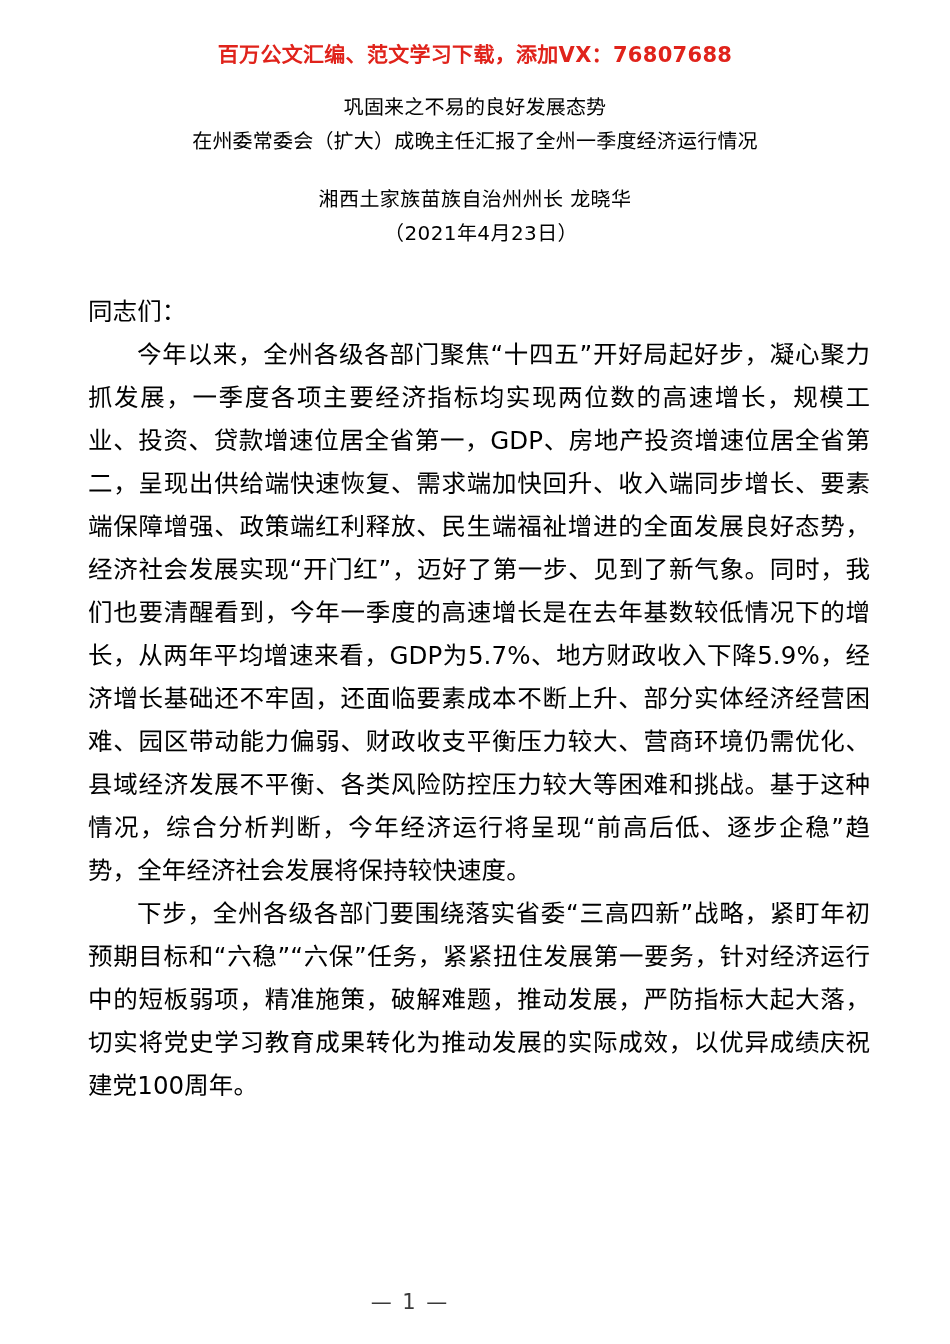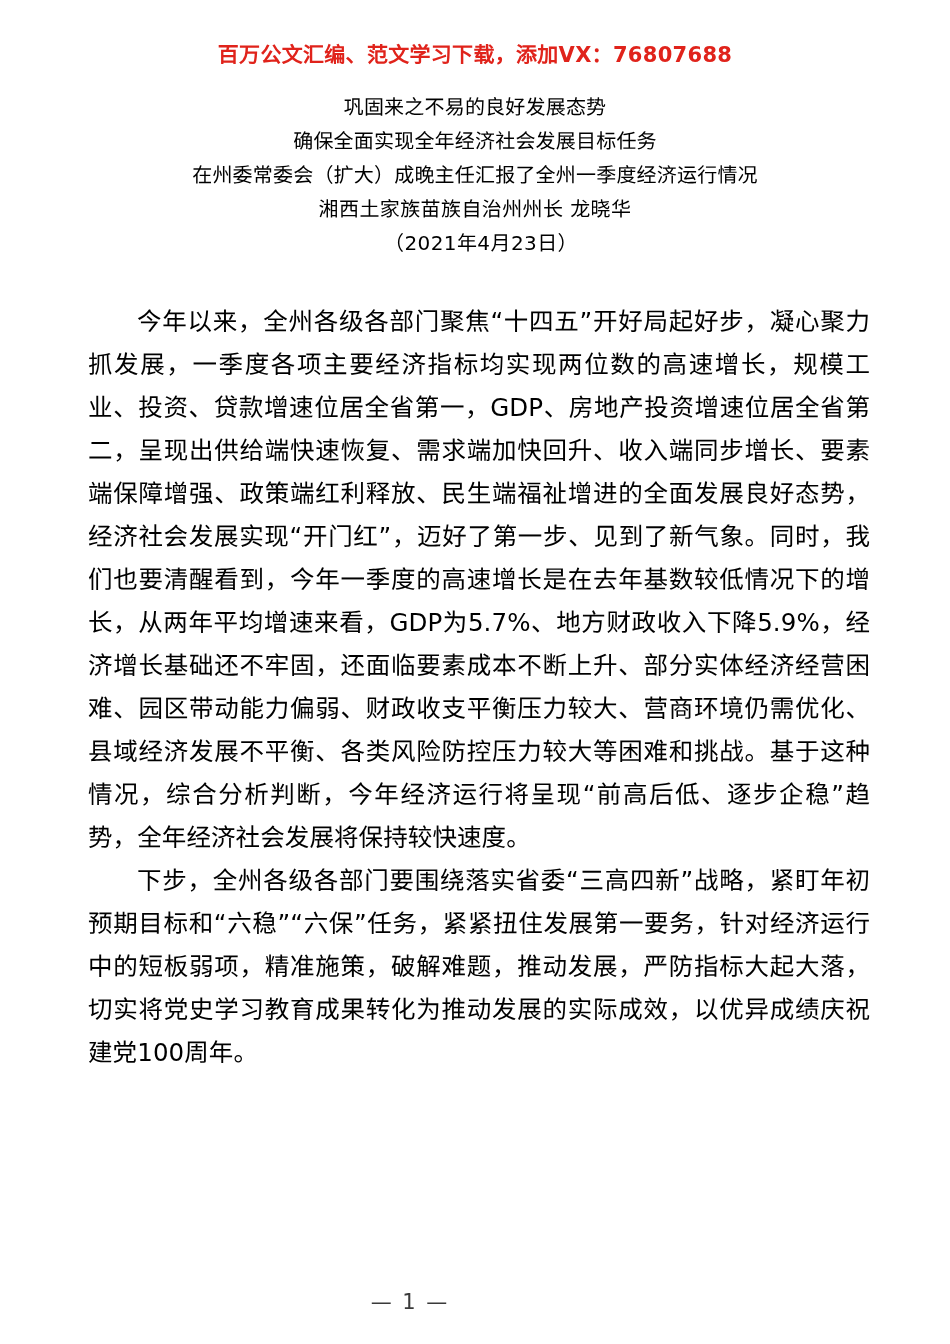--- a/index.html
+++ b/index.html
@@ -43,20 +43,21 @@
   }
   .title-line {
     font-size: 20px;
     line-height: 34px;
     letter-spacing: 0.2px;
     white-space: nowrap;
     font-weight: 400;
   }
   .title-line.author {
     letter-spacing: 0.4px;
+    margin-top: 24px;
   }
   .title-line.date {
     letter-spacing: 0.4px;
     margin-left: 12px;
   }
 
   
   .body-block {
     margin-top: 40px;
     padding-left: 88px;
@@ -90,28 +91,28 @@
 </style>
 </head>
 <body>
 
 <div class="page">
 
   <div class="promo-banner">百万公文汇编、范文学习下载，添加VX：76807688</div>
 
   <div class="title-block">
     <div class="title-line">巩固来之不易的良好发展态势</div>
-    <div class="title-line">确保全面实现全年经济社会发展目标任务</div>
     <div class="title-line">在州委常委会（扩大）成晚主任汇报了全州一季度经济运行情况</div>
     <div class="title-line author">湘西土家族苗族自治州州长  龙晓华</div>
     <div class="title-line date">（2021年4月23日）</div>
   </div>
 
   <div class="body-block">
 
+    <p class="para">同志们：</p>
 
 
     <p class="para indent">今年以来，全州各级各部门聚焦“十四五”开好局起好步，凝心聚力抓发展，一季度各项主要经济指标均实现两位数的高速增长，规模工业、投资、贷款增速位居全省第一，GDP、房地产投资增速位居全省第二，呈现出供给端快速恢复、需求端加快回升、收入端同步增长、要素端保障增强、政策端红利释放、民生端福祉增进的全面发展良好态势，经济社会发展实现“开门红”，迈好了第一步、见到了新气象。同时，我们也要清醒看到，今年一季度的高速增长是在去年基数较低情况下的增长，从两年平均增速来看，GDP为5.7%、地方财政收入下降5.9%，经济增长基础还不牢固，还面临要素成本不断上升、部分实体经济经营困难、园区带动能力偏弱、财政收支平衡压力较大、营商环境仍需优化、县域经济发展不平衡、各类风险防控压力较大等困难和挑战。基于这种情况，综合分析判断，今年经济运行将呈现“前高后低、逐步企稳”趋势，全年经济社会发展将保持较快速度。</p>
 
     <p class="para indent">下步，全州各级各部门要围绕落实省委“三高四新”战略，紧盯年初预期目标和“六稳”“六保”任务，紧紧扭住发展第一要务，针对经济运行中的短板弱项，精准施策，破解难题，推动发展，严防指标大起大落，切实将党史学习教育成果转化为推动发展的实际成效，以优异成绩庆祝建党100周年。</p>
 
   </div>
 
   <div class="footer">— 1 —</div>
 

